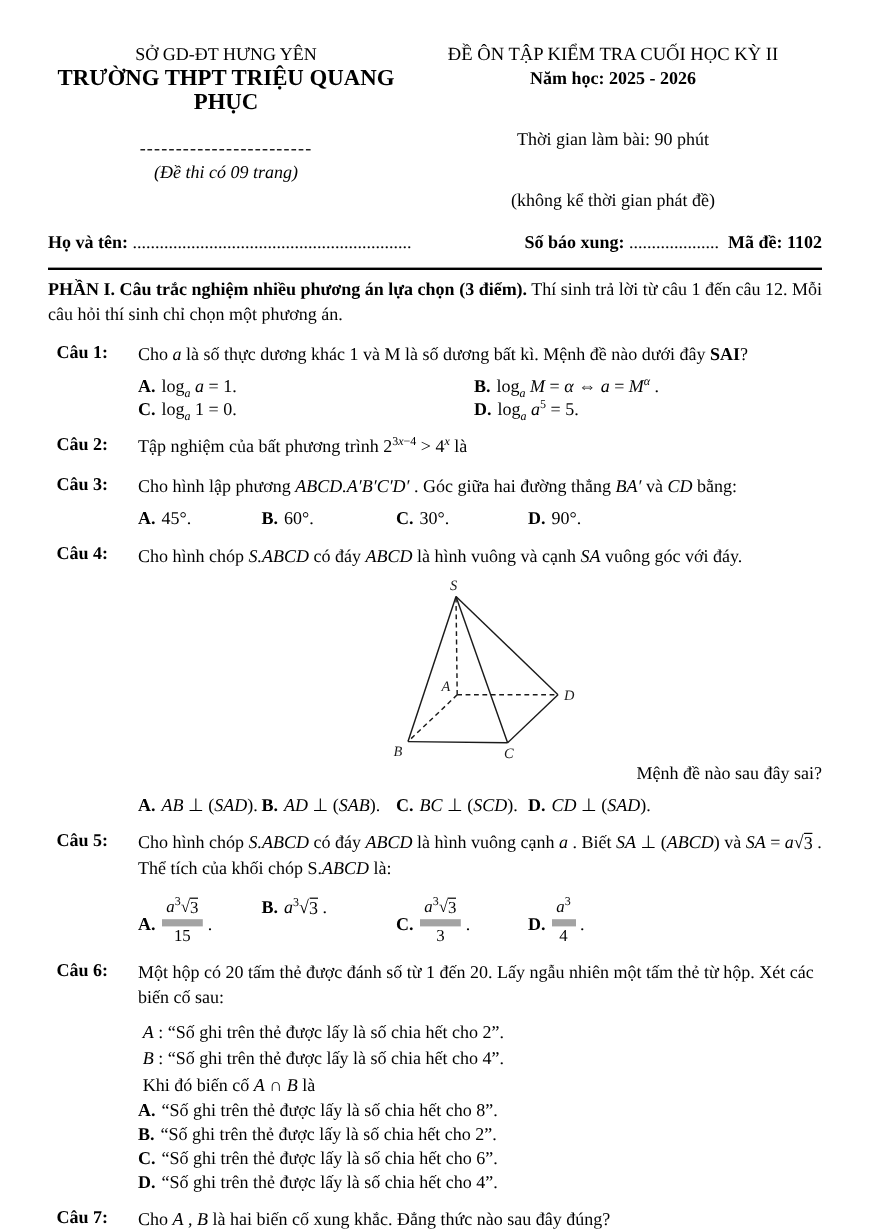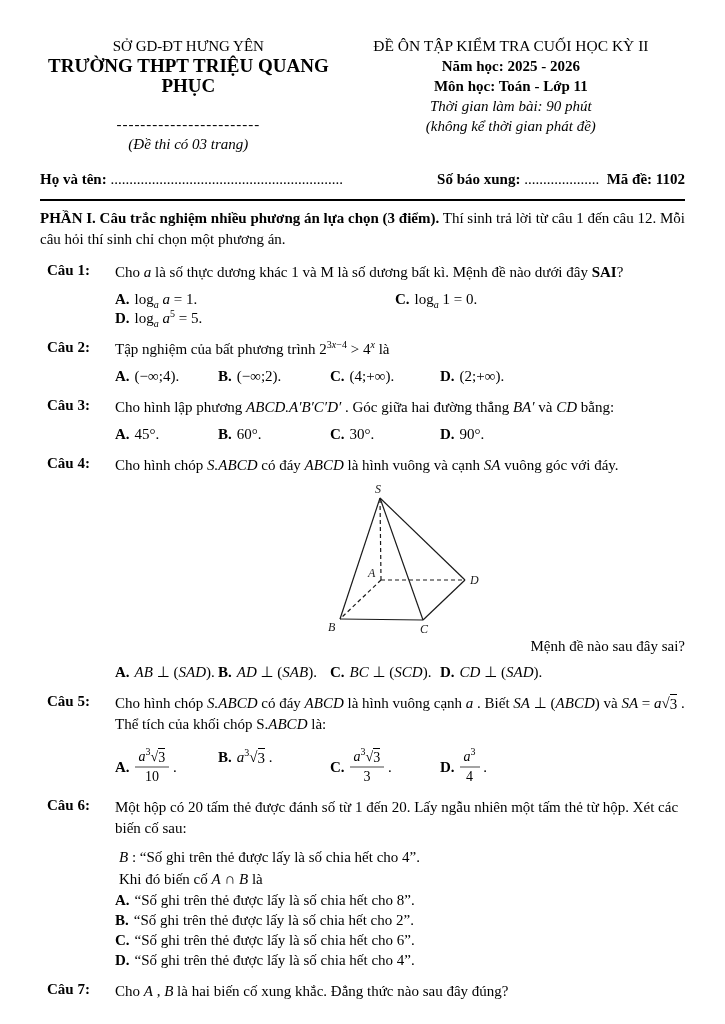--- a/index.html
+++ b/index.html
@@ -12,41 +12,41 @@
   
   .hdr{display:flex;}
   .hdr-left{width:46%;text-align:center;line-height:20px;}
   .hdr-right{flex:1;text-align:center;line-height:20px;}
   .hl1{font-size:15px;text-align:center;}
   .hl2{font-weight:bold;font-size:19px;}
   .hl-div{margin-top:18px;letter-spacing:1px;}
   .hl3{font-style:italic;}
   .hr1{font-weight:normal;font-size:15.5px;}
   .hr2,.hr3{font-weight:bold;}
-  .hr4,.hr5{font-style:italic;}
+  .hr4,.hr5{margin-top:31px;}
   .name-row{display:flex;justify-content:space-between;margin-top:17px;align-items:flex-end;}
   .rule{border-top:2.6px solid #000;margin-top:11px;}
   
   .part{margin-top:7px;line-height:21px;}
   
   .q{display:flex;margin-top:12px;}
   .q-label{width:75px;flex:none;font-weight:bold;padding-left:7px;box-sizing:border-box;}
   .q-body{flex:1;}
   .q-text{line-height:21px;}
   .q-sub{margin-top:4px;text-align:right;}
   .opts{display:grid;margin-top:8px;}
   .opts.c2{grid-template-columns:280px 1fr;row-gap:2px;}
   .opts.c4{grid-template-columns:103px 112px 110px 1fr;}
   .opts.list{grid-template-columns:1fr;row-gap:3px;}
   .opt{white-space:nowrap;}
   .ol{font-weight:bold;margin-right:5px;}
   .events{margin-top:7px;line-height:22px;padding-left:4px;}
   
   .frac{display:inline-block;vertical-align:-9px;text-align:center;line-height:1.15;font-size:14px;}
-  .frac .nm{display:block;padding:0 4px 1px 4px;border-bottom:2px solid #a3a3a3;}
+  .frac .nm{display:block;padding:0 4px 1px 4px;border-bottom:6px solid #a3a3a3;}
   .frac .dn{display:block;padding-top:1px;}
   .rad{white-space:nowrap;}
   .rad .ov{border-top:1.2px solid #000;padding-top:0.5px;}
   
   .fig{margin:6px 0 0 205px;width:175px;height:152px;}
   .fig svg{display:block;}
   .fig text{font-family:"Liberation Serif",serif;font-style:italic;font-size:12px;fill:#1a1a1a;}
   .fig line{stroke:#1a1a1a;stroke-width:1.2;}
   .fig line.dash{stroke-dasharray:4 3;}
   .q5opts .opt{margin-top:6px;}
@@ -54,26 +54,25 @@
 </head>
 <body>
 
 <div class="page">
 
   <div class="hdr">
     <div class="hdr-left">
       <div class="hl1">SỞ GD-ĐT HƯNG YÊN</div>
       <div class="hl2">TRƯỜNG THPT TRIỆU QUANG PHỤC</div>
       <div class="hl-div">------------------------</div>
-      <div class="hl3">(Đề thi có 03 trang)</div>
+      <div class="hl3">(Đề thi có 09 trang)</div>
     </div>
     <div class="hdr-right">
       <div class="hr1">ĐỀ ÔN TẬP KIỂM TRA CUỐI HỌC KỲ II</div>
       <div class="hr2">Năm học: 2025 - 2026</div>
-      <div class="hr3">Môn học: Toán - Lớp 11</div>
       <div class="hr4">Thời gian làm bài: 90 phút</div>
       <div class="hr5">(không kể thời gian phát đề)</div>
     </div>
   </div>
 
   <div class="name-row">
     <div>
       <b>Họ và tên:</b>
       <span>..............................................................</span>
     </div>
@@ -89,36 +88,31 @@
   <div class="part">
     <b>PHẦN I. Câu trắc nghiệm nhiều phương án lựa chọn (3 điểm).</b><span> Thí sinh trả lời từ câu 1 đến câu 12. Mỗi câu hỏi thí sinh chỉ chọn một phương án.</span>
   </div>
 
   <div class="q">
     <div class="q-label">Câu 1:</div>
     <div class="q-body">
       <div class="q-text">Cho <i>a</i> là số thực dương khác 1 và M là số dương bất kì. Mệnh đề nào dưới đây <b>SAI</b>?</div>
       <div class="opts c2">
         <div class="opt"><span class="ol">A.</span><span>log<sub><i>a</i></sub> <i>a</i> = 1.</span></div>
+        <div class="opt"><span class="ol">B.</span><span>log<sub><i>a</i></sub> <i>M</i> = <i>α</i> ⇔ <i>a</i> = <i>M</i><sup><i>α</i></sup> .</span></div>
         <div class="opt"><span class="ol">C.</span><span>log<sub><i>a</i></sub> 1 = 0.</span></div>
         <div class="opt"><span class="ol">D.</span><span>log<sub><i>a</i></sub> <i>a</i><sup>5</sup> = 5.</span></div>
       </div>
     </div>
   </div>
 
   <div class="q">
     <div class="q-label">Câu 2:</div>
     <div class="q-body">
       <div class="q-text">Tập nghiệm của bất phương trình 2<sup>3<i>x</i>−4</sup> &gt; 4<sup><i>x</i></sup> là</div>
-      <div class="opts c4">
-        <div class="opt"><span class="ol">A.</span><span>(−∞;4).</span></div>
-        <div class="opt"><span class="ol">B.</span><span>(−∞;2).</span></div>
-        <div class="opt"><span class="ol">C.</span><span>(4;+∞).</span></div>
-        <div class="opt"><span class="ol">D.</span><span>(2;+∞).</span></div>
-      </div>
     </div>
   </div>
 
   <div class="q">
     <div class="q-label">Câu 3:</div>
     <div class="q-body">
       <div class="q-text">Cho hình lập phương <i>ABCD.A′B′C′D′</i> . Góc giữa hai đường thẳng <i>BA′</i> và <i>CD</i> bằng:</div>
       <div class="opts c4">
         <div class="opt"><span class="ol">A.</span><span>45°.</span></div>
         <div class="opt"><span class="ol">B.</span><span>60°.</span></div>
@@ -157,33 +151,34 @@
         <div class="opt"><span class="ol">D.</span><span><i>CD</i> ⊥ (<i>SAD</i>).</span></div>
       </div>
     </div>
   </div>
 
   <div class="q">
     <div class="q-label">Câu 5:</div>
     <div class="q-body">
       <div class="q-text">Cho hình chóp <i>S.ABCD</i> có đáy <i>ABCD</i> là hình vuông cạnh <i>a</i> . Biết <i>SA</i> ⊥ (<i>ABCD</i>) và <i>SA</i> = <i>a</i><span class="rad">√<span class="ov">3</span></span> . Thể tích của khối chóp S.<i>ABCD</i> là:</div>
       <div class="opts c4 q5opts">
-        <div class="opt"><span class="ol">A.</span><span><span class="frac"><span class="nm"><i>a</i><sup>3</sup><span class="rad">√<span class="ov">3</span></span></span><span class="dn">10</span></span> .</span></div>
+        <div class="opt"><span class="ol">A.</span><span><span class="frac"><span class="nm"><i>a</i><sup>3</sup><span class="rad">√<span class="ov">3</span></span></span><span class="dn">15</span></span> .</span></div>
         <div class="opt"><span class="ol">B.</span><span><i>a</i><sup>3</sup><span class="rad">√<span class="ov">3</span></span> .</span></div>
         <div class="opt"><span class="ol">C.</span><span><span class="frac"><span class="nm"><i>a</i><sup>3</sup><span class="rad">√<span class="ov">3</span></span></span><span class="dn">3</span></span> .</span></div>
         <div class="opt"><span class="ol">D.</span><span><span class="frac"><span class="nm"><i>a</i><sup>3</sup></span><span class="dn">4</span></span> .</span></div>
       </div>
     </div>
   </div>
 
   <div class="q">
     <div class="q-label">Câu 6:</div>
     <div class="q-body">
       <div class="q-text">Một hộp có 20 tấm thẻ được đánh số từ 1 đến 20. Lấy ngẫu nhiên một tấm thẻ từ hộp. Xét các biến cố sau:</div>
       <div class="events">
+        <div><i>A</i> : “Số ghi trên thẻ được lấy là số chia hết cho 2”.</div>
         <div><i>B</i> : “Số ghi trên thẻ được lấy là số chia hết cho 4”.</div>
         <div>Khi đó biến cố <i>A</i> ∩ <i>B</i> là</div>
       </div>
       <div class="opts list" style="margin-top:2px;">
         <div class="opt"><span class="ol">A.</span><span>“Số ghi trên thẻ được lấy là số chia hết cho 8”.</span></div>
         <div class="opt"><span class="ol">B.</span><span>“Số ghi trên thẻ được lấy là số chia hết cho 2”.</span></div>
         <div class="opt"><span class="ol">C.</span><span>“Số ghi trên thẻ được lấy là số chia hết cho 6”.</span></div>
         <div class="opt"><span class="ol">D.</span><span>“Số ghi trên thẻ được lấy là số chia hết cho 4”.</span></div>
       </div>
     </div>

